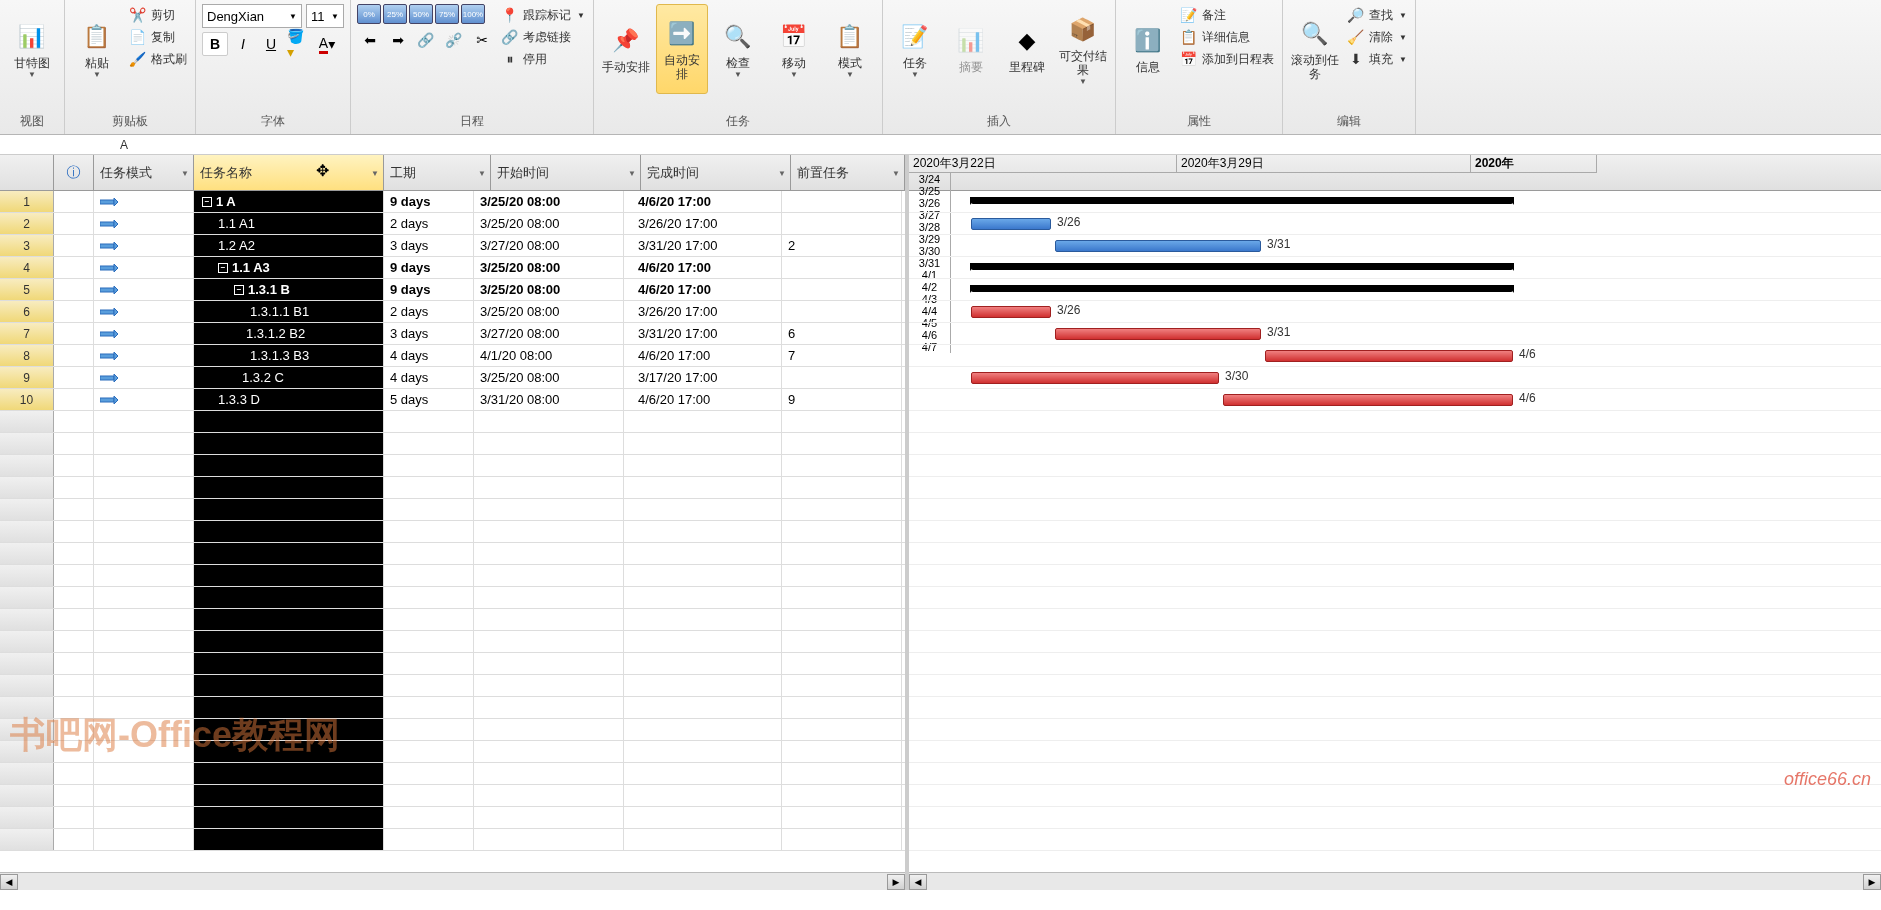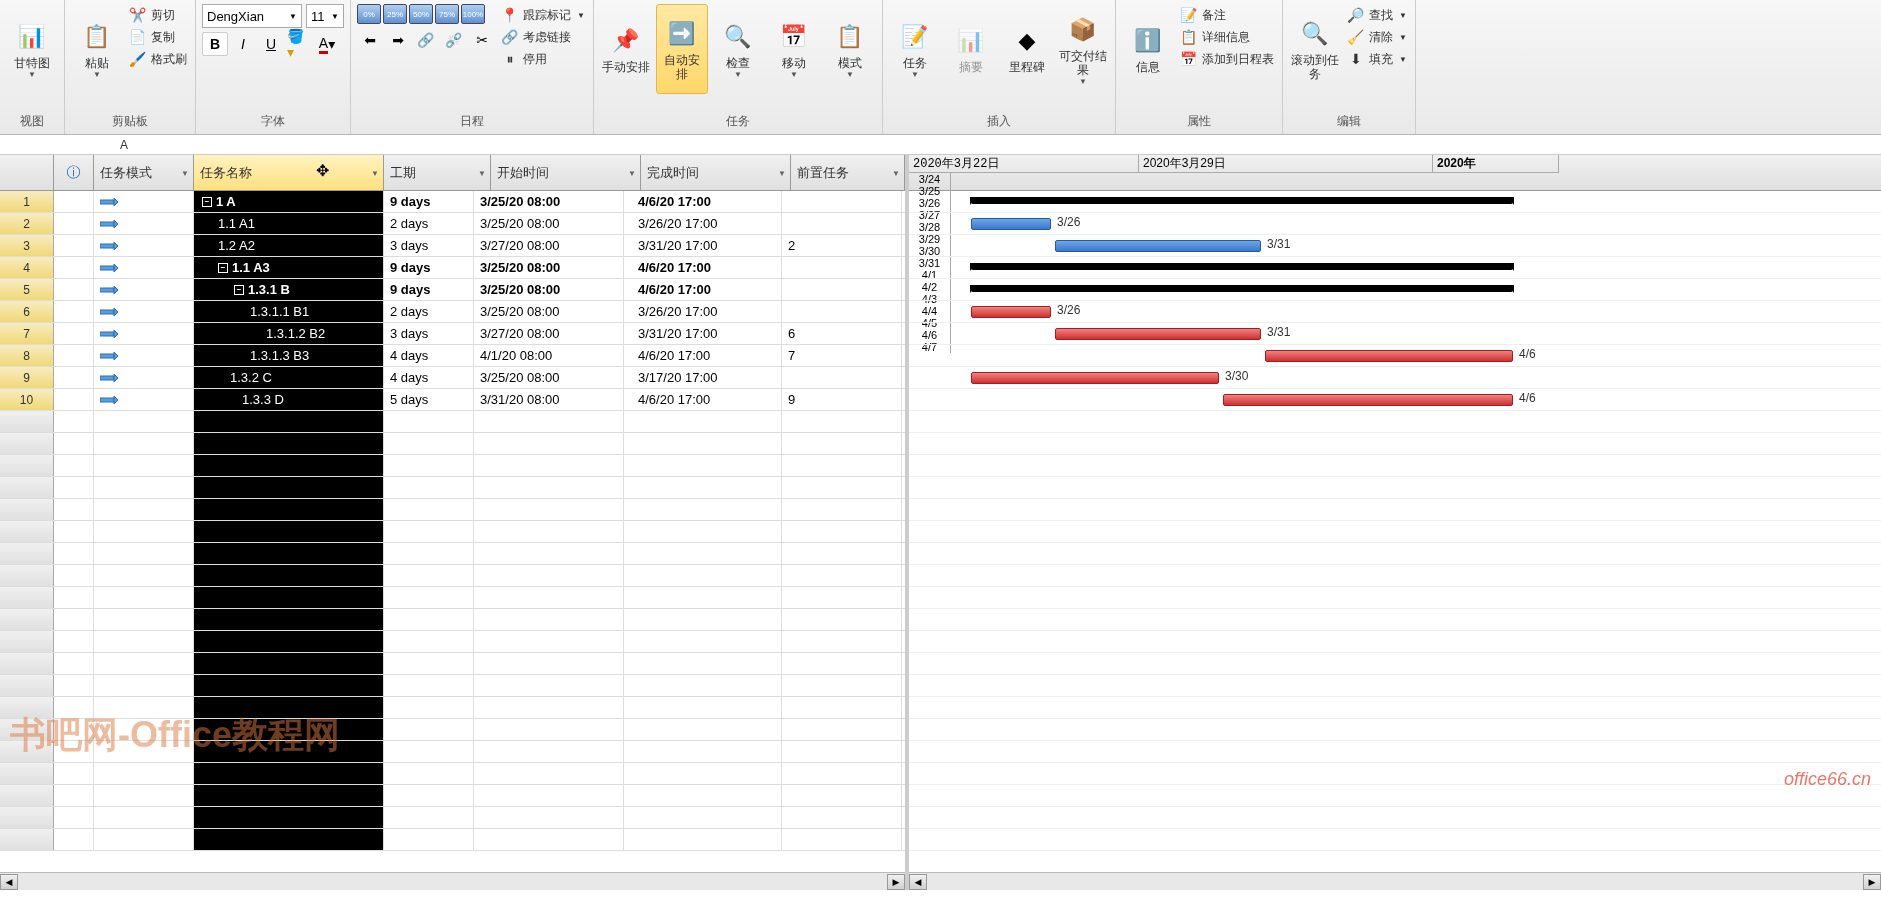--- a/index.html
+++ b/index.html
@@ -462,21 +462,21 @@
           <div class="rownum">7</div>
           <div class="cell info-cell"></div>
           <div class="cell mode-cell">
             <span class="mode-icon">
               <svg viewBox="0 0 18 10">
                 <rect x="0" y="3" width="14" height="4" fill="#5a9edc" stroke="#2a6cbc"></rect>
                 <path d="M14 1 L18 5 L14 9 Z" fill="#5a9edc" stroke="#2a6cbc"></path>
               </svg>
             </span>
           </div>
-          <div class="cell name-cell" style="padding-left:72px">
+          <div class="cell name-cell" style="padding-left:52px">
             <span>1.3.1.2 B2</span>
           </div>
           <div class="cell dur-cell">3 days</div>
           <div class="cell start-cell">3/27/20 08:00</div>
           <div class="cell end-cell">3/31/20 17:00</div>
           <div class="cell pred-cell">6</div>
         </div>
         <div class="grid-row">
           <div class="rownum">8</div>
           <div class="cell info-cell"></div>
@@ -500,40 +500,40 @@
           <div class="rownum">9</div>
           <div class="cell info-cell"></div>
           <div class="cell mode-cell">
             <span class="mode-icon">
               <svg viewBox="0 0 18 10">
                 <rect x="0" y="3" width="14" height="4" fill="#5a9edc" stroke="#2a6cbc"></rect>
                 <path d="M14 1 L18 5 L14 9 Z" fill="#5a9edc" stroke="#2a6cbc"></path>
               </svg>
             </span>
           </div>
-          <div class="cell name-cell" style="padding-left:36px">
+          <div class="cell name-cell" style="padding-left:48px">
             <span>1.3.2 C</span>
           </div>
           <div class="cell dur-cell">4 days</div>
           <div class="cell start-cell">3/25/20 08:00</div>
           <div class="cell end-cell">3/17/20 17:00</div>
           <div class="cell pred-cell"></div>
         </div>
         <div class="grid-row">
           <div class="rownum">10</div>
           <div class="cell info-cell"></div>
           <div class="cell mode-cell">
             <span class="mode-icon">
               <svg viewBox="0 0 18 10">
                 <rect x="0" y="3" width="14" height="4" fill="#5a9edc" stroke="#2a6cbc"></rect>
                 <path d="M14 1 L18 5 L14 9 Z" fill="#5a9edc" stroke="#2a6cbc"></path>
               </svg>
             </span>
           </div>
-          <div class="cell name-cell" style="padding-left:48px">
+          <div class="cell name-cell" style="padding-left:24px">
             <span>1.3.3 D</span>
           </div>
           <div class="cell dur-cell">5 days</div>
           <div class="cell start-cell">3/31/20 08:00</div>
           <div class="cell end-cell">4/6/20 17:00</div>
           <div class="cell pred-cell">9</div>
         </div>
         <div class="grid-row empty">
           <div class="rownum"></div>
           <div class="cell info-cell"></div>
@@ -738,21 +738,21 @@
     <div class="scrollbar-h">
       <span class="sb-arrow">◀</span>
       <div style="flex:1"></div>
       <span class="sb-arrow">▶</span>
     </div>
   </div>
 
   <div class="gantt-side">
     <div class="gantt-header">
       <div class="gantt-weeks" id="gantt-weeks">
-          <div class="gantt-week" style="width: 230px; font-family: Liberation Mono, monospace;">2020年3月22日</div>
+          <div class="gantt-week" style="width: 268px;">2020年3月22日</div>
           <div class="gantt-week" style="width: 294px;">2020年3月29日</div>
           <div class="gantt-week" style="width: 126px; font-weight: bold;">2020年</div>
         </div>
       <div class="gantt-days" id="gantt-days">
           <div class="gantt-day" style="width: 20px;"></div>
           <div class="gantt-day">3/24</div>
           <div class="gantt-day">3/25</div>
           <div class="gantt-day">3/26</div>
           <div class="gantt-day">3/27</div>
           <div class="gantt-day">3/28</div>

